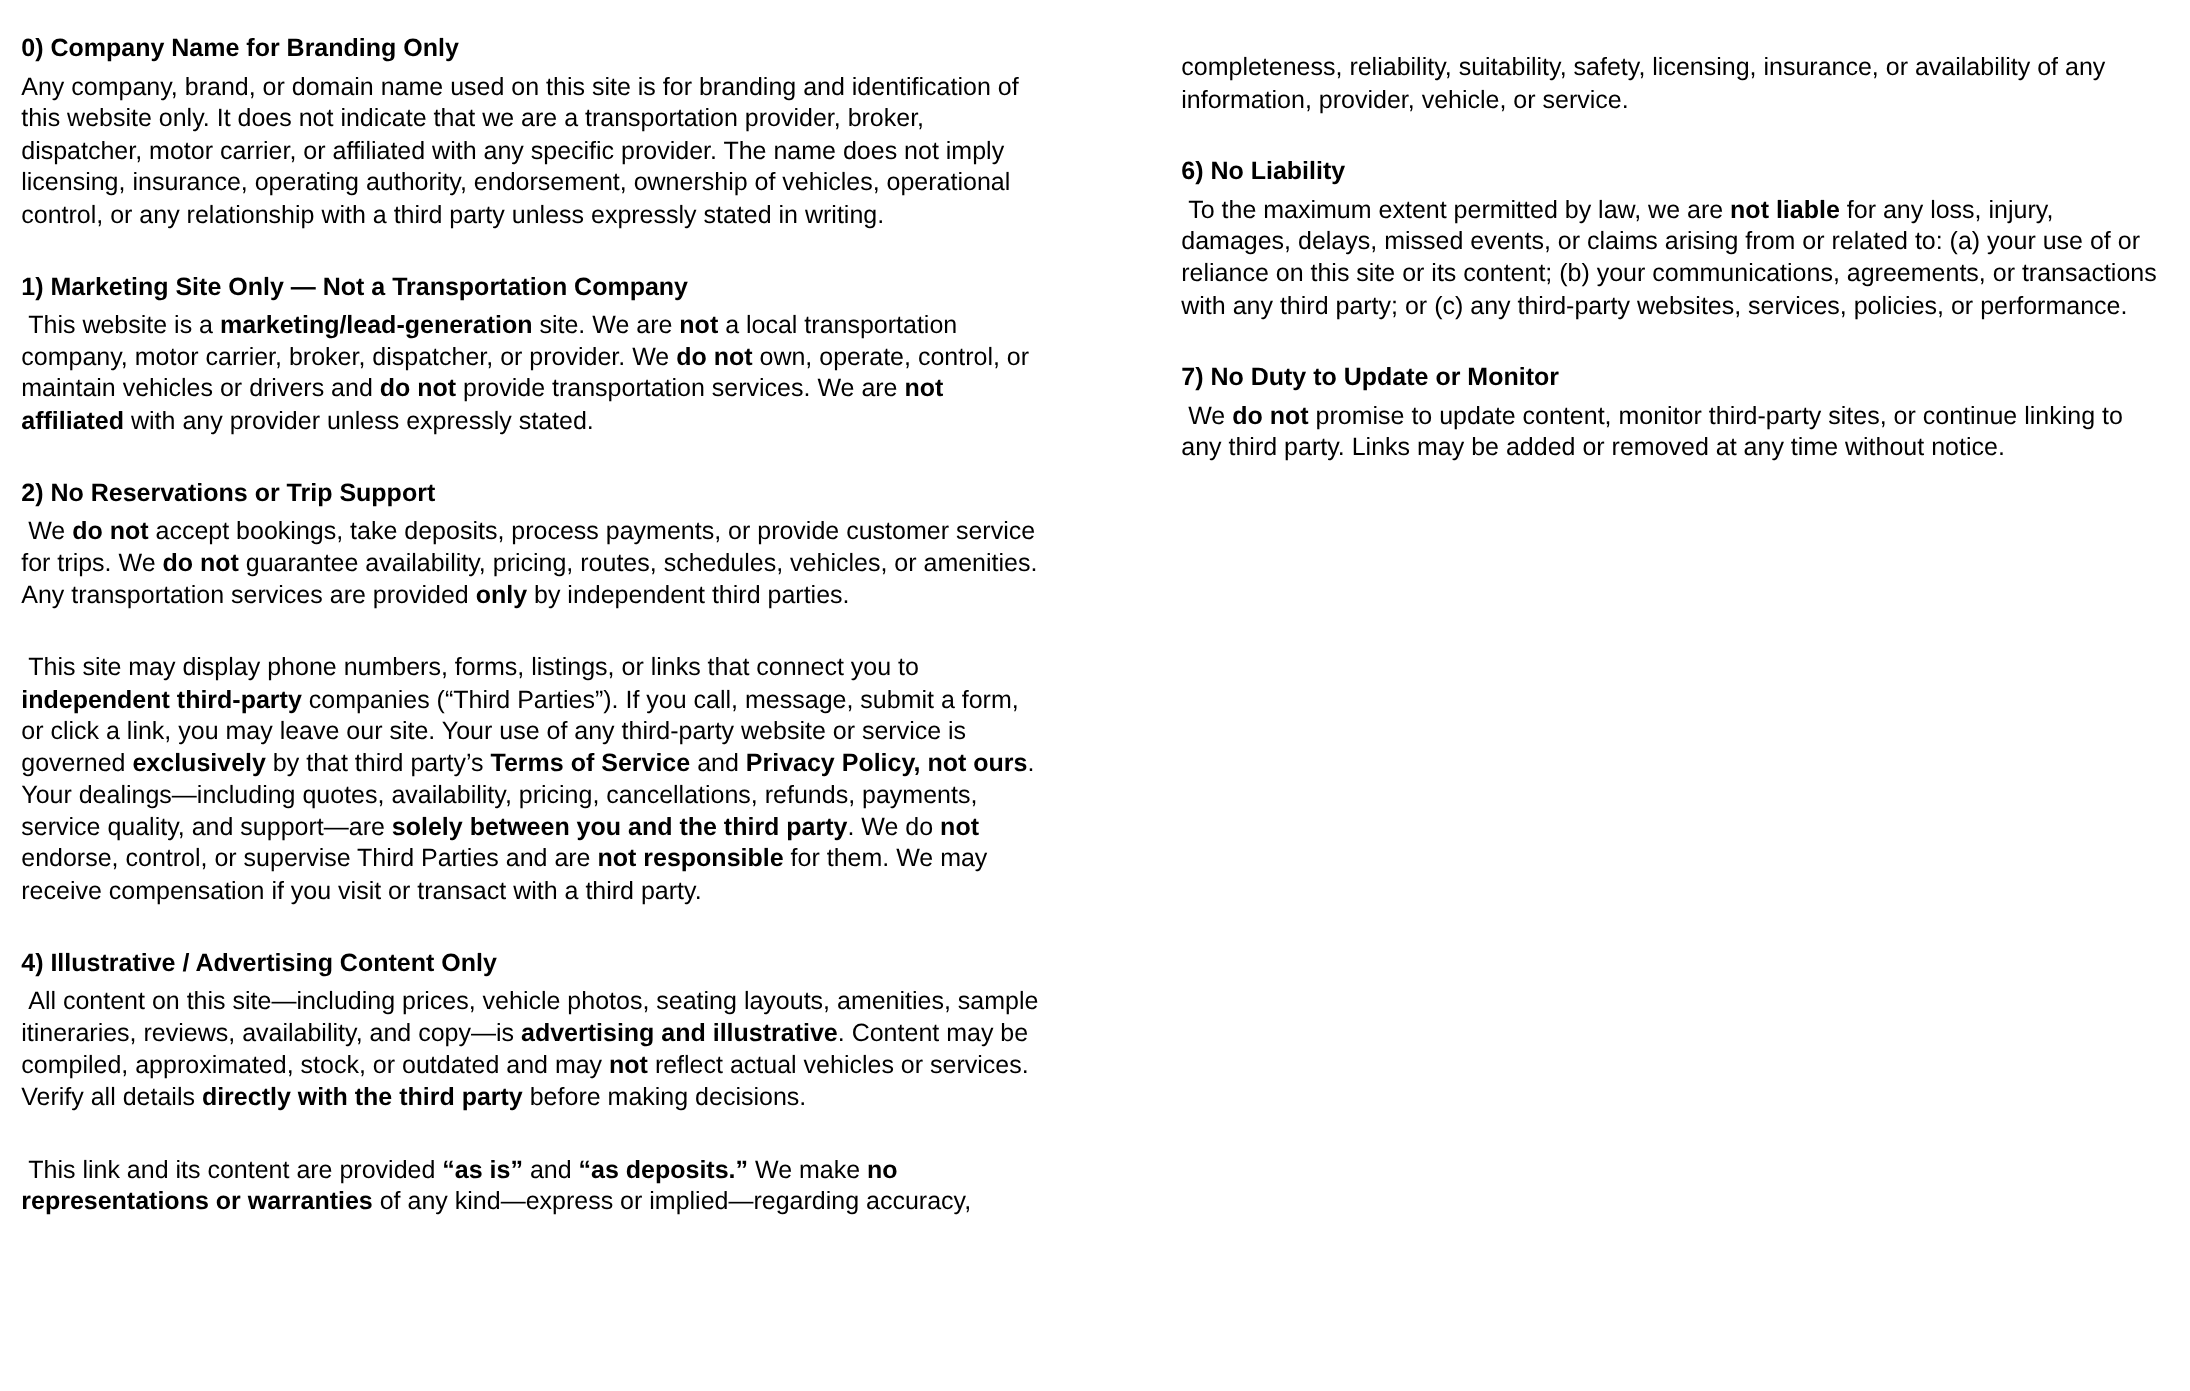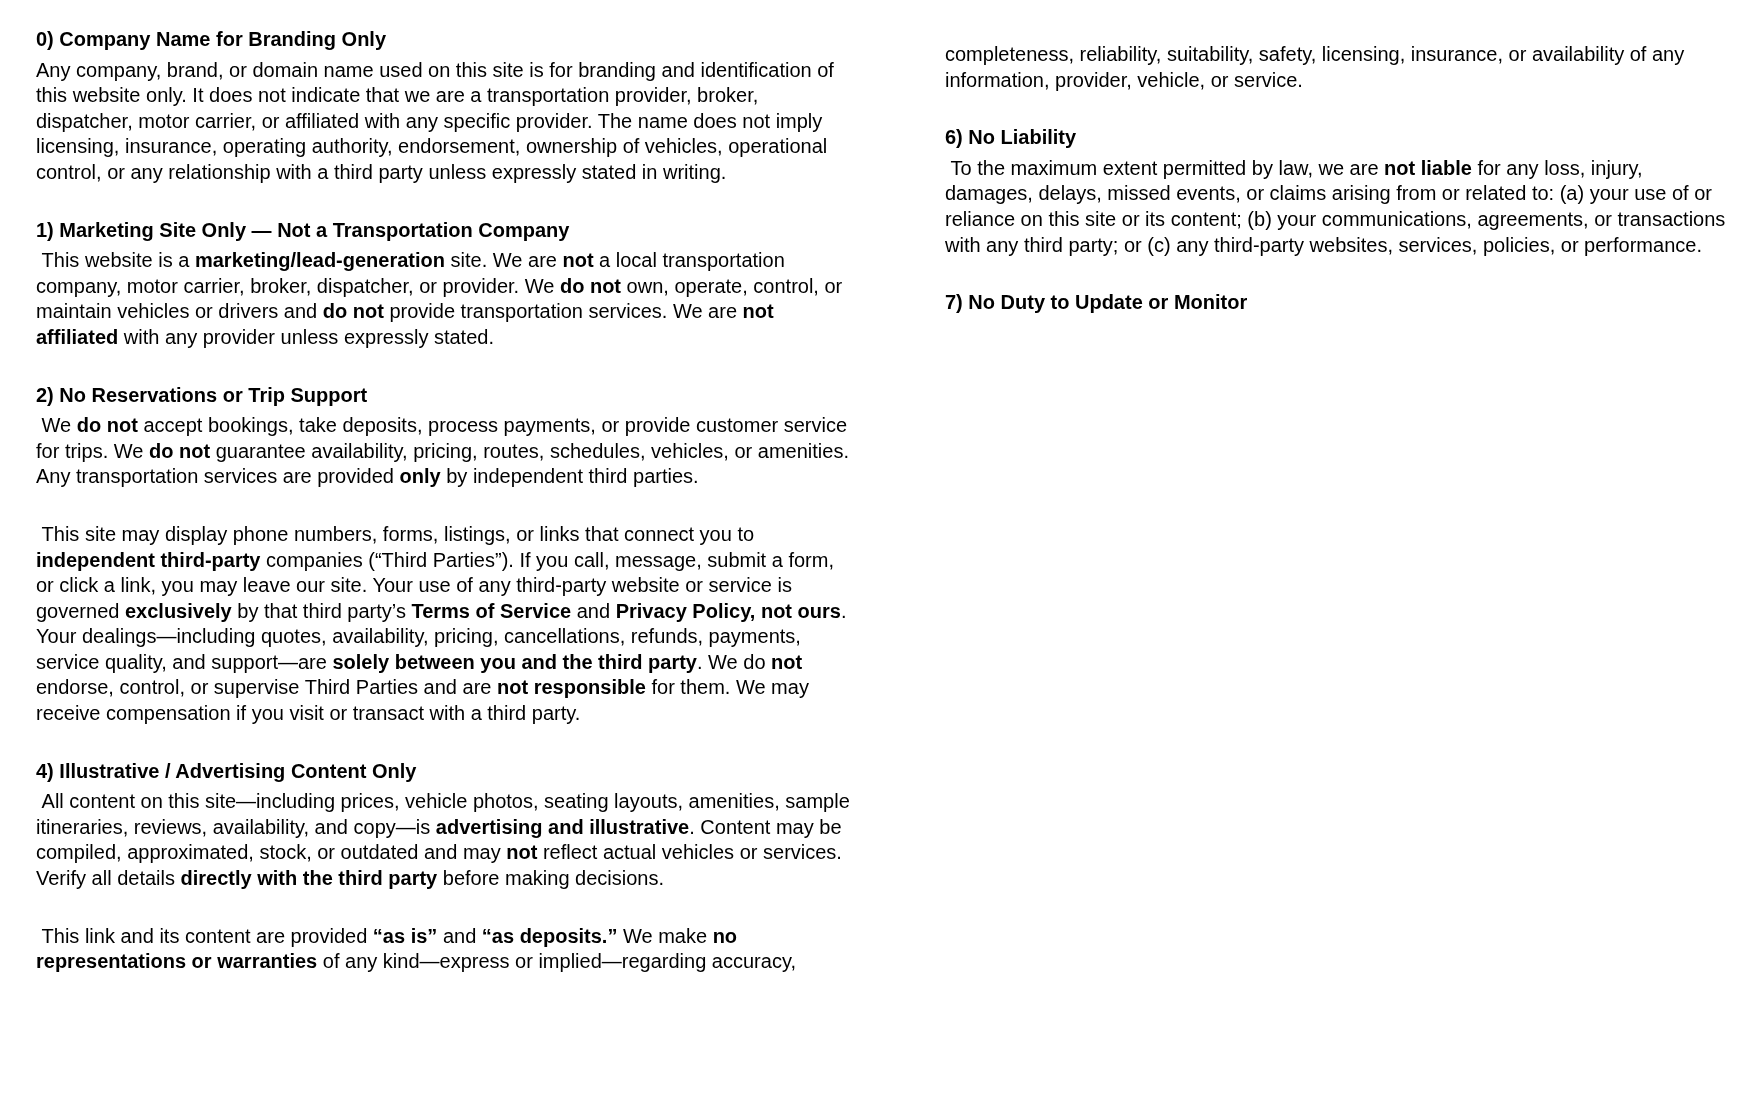--- a/index.html
+++ b/index.html
@@ -13,21 +13,21 @@
     height: 1113px;
     background: #ffffff;
     overflow: hidden;
     font-family: "Liberation Sans", "DejaVu Sans", sans-serif;
     color: #000000;
   }
   .col {
     position: absolute;
   }
   .col-left {
-    left: 36px;
+    left: 17px;
     top: 27px;
     width: 818px;
   }
   .col-right {
     left: 945px;
     top: 42px;
     width: 790px;
   }
   .doc-section {
     margin: 0 0 32px 0;
@@ -80,15 +80,16 @@
   <div class="col col-right">
       <section class="doc-section">
         <p class="sec-body"><span>completeness, reliability, suitability, safety, licensing, insurance, or availability of any information, provider, vehicle, or service.</span></p>
       </section>
       <section class="doc-section">
         <h2 class="sec-heading">6) No Liability</h2>
         <p class="sec-body"><span> To the maximum extent permitted by law, we are </span><span class="b">not liable</span><span> for any loss, injury, damages, delays, missed events, or claims arising from or related to: (a) your use of or reliance on this site or its content; (b) your communications, agreements, or transactions with any third party; or (c) any third-party websites, services, policies, or performance.</span></p>
       </section>
       <section class="doc-section">
         <h2 class="sec-heading">7) No Duty to Update or Monitor</h2>
+        <p class="sec-body"><span> We </span><span class="b">do not</span><span> promise to update content, monitor third-party sites, or continue linking to any third party. Links may be added or removed at any time without notice.</span></p>
       </section>
     </div>
 </div>
 
 </body></html>

